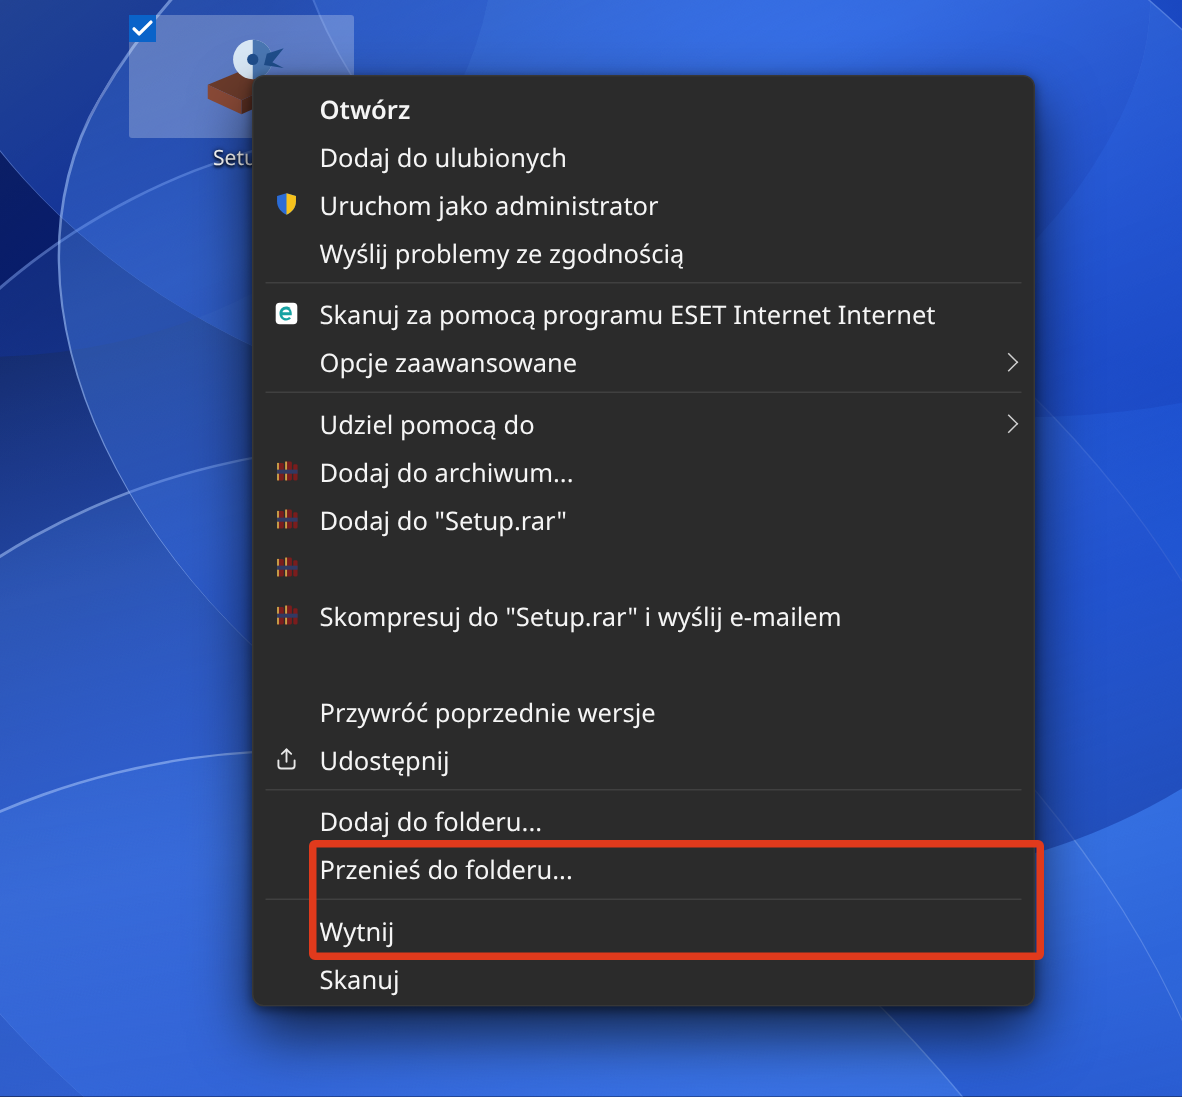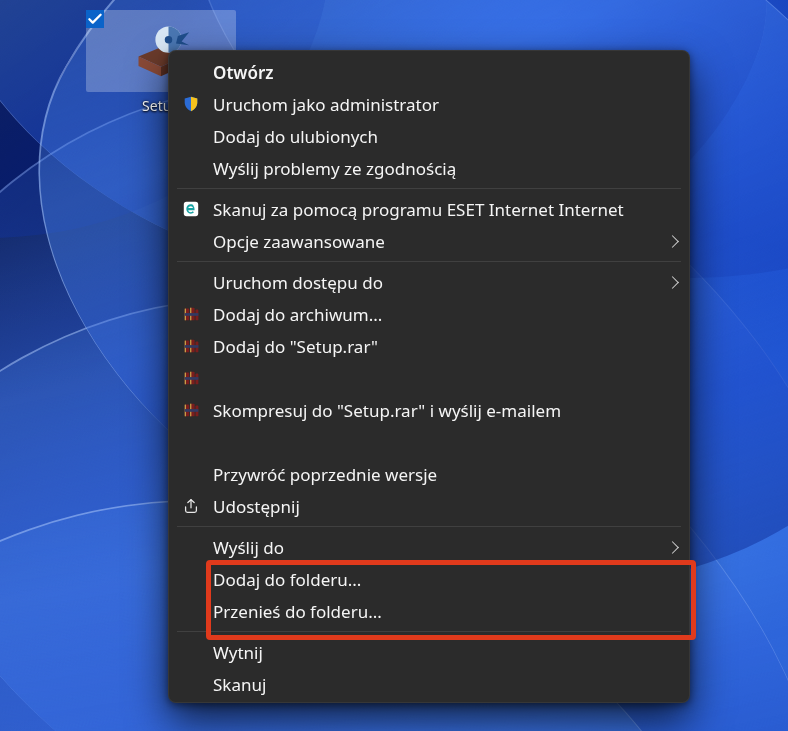--- a/index.html
+++ b/index.html
@@ -160,36 +160,36 @@
 </div>
 
 <div class="context-menu">
 
   <div class="menu-item bold">
     <span class="ic"></span>
     <span class="lbl">Otwórz</span>
   </div>
 
   <div class="menu-item">
+    <span class="ic"></span>
+    <span class="lbl">Dodaj do ulubionych</span>
+  </div>
+
+  <div class="menu-item">
     <span class="ic">
       <svg viewBox="0 0 20 20">
         <path d="M10 2l7 2v4c0 5-3 8-7 10C6 16 3 13 3 8V4z" fill="#2b6cd6"></path>
         <path d="M10 2v16c4-2 7-5 7-10V4z" fill="#f6c21c"></path>
       </svg>
     </span>
     <span class="lbl">Uruchom jako administrator</span>
   </div>
 
   <div class="menu-item">
     <span class="ic"></span>
-    <span class="lbl">Dodaj do ulubionych</span>
-  </div>
-
-  <div class="menu-item">
-    <span class="ic"></span>
     <span class="lbl">Wyślij problemy ze zgodnością</span>
   </div>
 
   <div class="sep"></div>
 
   <div class="menu-item">
     <span class="ic">
       <svg viewBox="0 0 20 20">
           <rect x="2" y="2" width="16" height="16" rx="3" fill="#fff"></rect>
           <path d="M13.2 6.2c-.9-.9-2.3-1.4-3.5-1.4-2.8 0-4.9 2.3-4.9 5.2s2.1 5.2 4.9 5.2c1.5 0 2.8-.6 3.6-1.6l-1.4-1.1c-.5.6-1.3 1-2.2 1-1.4 0-2.5-.9-2.8-2.2h7v-1.3c0-1.5-.6-2.9-1.7-3.8zM7 9c.3-1.2 1.3-2 2.7-2s2.2.8 2.5 2H7z" fill="#17a2a2"></path>
@@ -201,21 +201,21 @@
   <div class="menu-item">
     <span class="ic"></span>
     <span class="lbl">Opcje zaawansowane</span>
     <span class="chev"></span>
   </div>
 
   <div class="sep"></div>
 
   <div class="menu-item">
     <span class="ic"></span>
-    <span class="lbl">Uruchom dostępu do</span>
+    <span class="lbl">Udziel pomocą do</span>
     <span class="chev"></span>
   </div>
 
   <div class="menu-item">
     <span class="ic">
       <svg class="winrar-ic" viewBox="0 0 20 20">
           <rect class="cover" x="3" y="4" width="5" height="13" rx="1"></rect>
           <rect class="spine" x="3" y="4" width="1.4" height="13"></rect>
           <rect class="cover" x="9" y="3" width="5" height="14" rx="1"></rect>
           <rect class="spine" x="9" y="3" width="1.4" height="14"></rect>
@@ -282,25 +282,20 @@
         <path d="M4 11v4a2 2 0 002 2h8a2 2 0 002-2v-4"></path>
         <path d="M10 3v9"></path>
         <path d="M6.5 6.2L10 3l3.5 3.2"></path>
       </svg>
     </span>
     <span class="lbl">Udostępnij</span>
   </div>
 
   <div class="sep"></div>
 
-  <div class="menu-item">
-    <span class="ic"></span>
-    <span class="lbl">Wyślij do</span>
-    <span class="chev"></span>
-  </div>
 
   <div class="menu-item" id="copy-to-item">
     <span class="ic"></span>
     <span class="lbl">Dodaj do folderu...</span>
   </div>
 
   <div class="menu-item" id="move-to-item">
     <span class="ic"></span>
     <span class="lbl">Przenieś do folderu...</span>
   </div>

